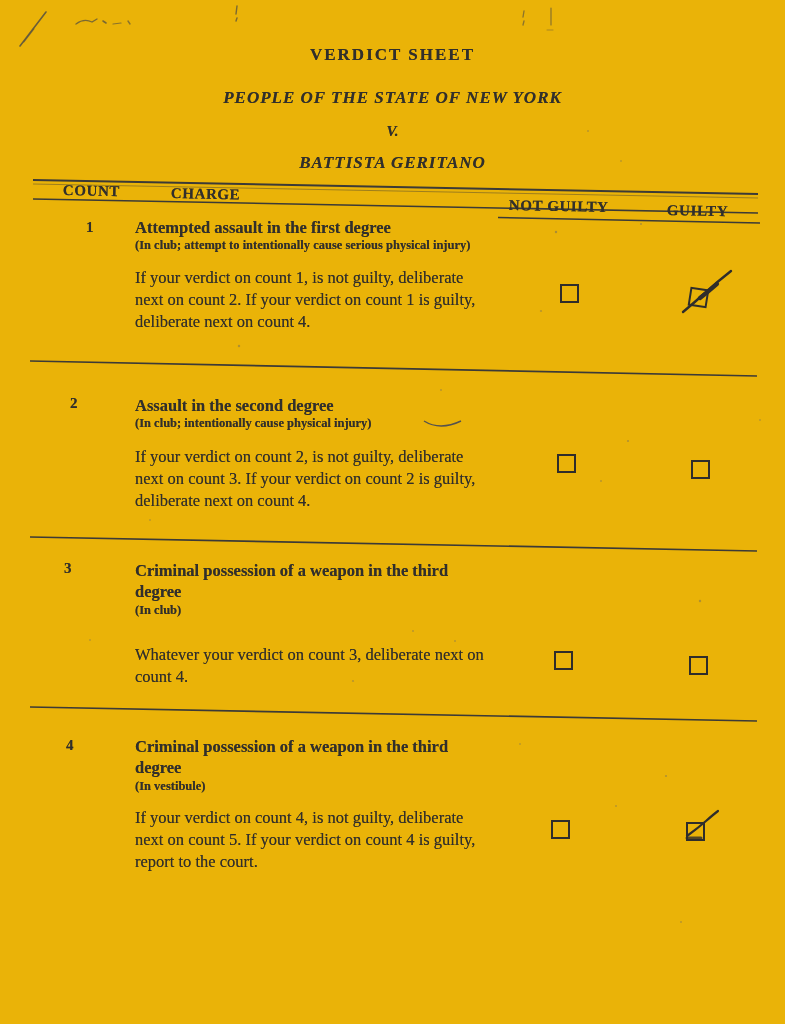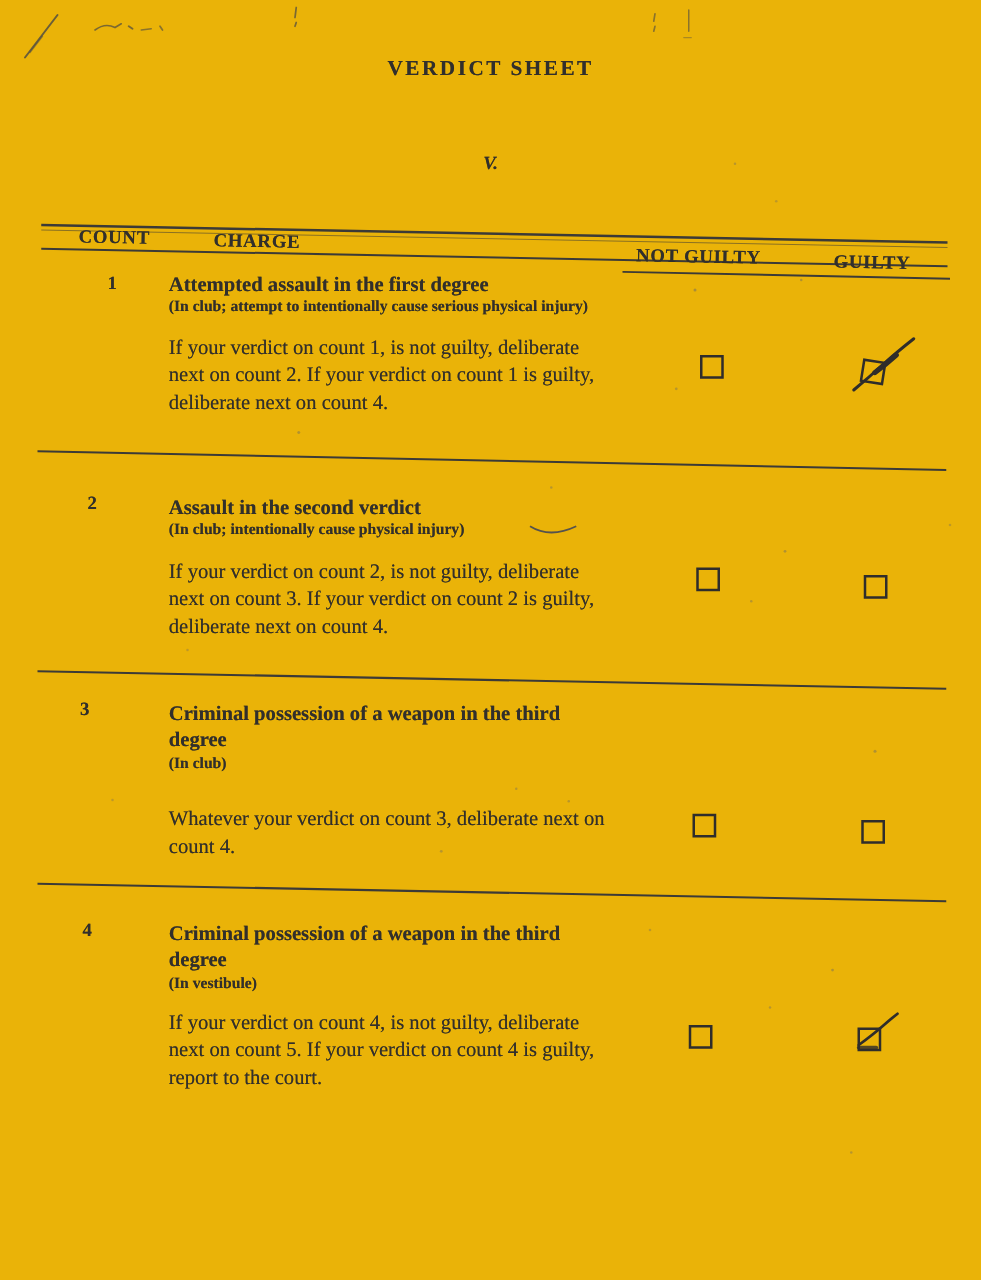--- a/index.html
+++ b/index.html
@@ -118,39 +118,41 @@
       <circle cx="616" cy="806" r="1" opacity=".4"></circle>
         <circle cx="681" cy="922" r="1" opacity=".4"></circle>
       <circle cx="150" cy="520" r="1" opacity=".35"></circle>
         <circle cx="90" cy="640" r="1" opacity=".35"></circle>
       <circle cx="520" cy="744" r="1" opacity=".35"></circle>
         <circle cx="760" cy="420" r="1" opacity=".35"></circle>
     </g>
   </svg>
 
   <div class="abs doc-title ink" style="top:45px;left:0;">VERDICT SHEET</div>
+  <div class="abs case-line ink" style="top:88px;left:0;">PEOPLE OF THE STATE OF NEW YORK</div>
   <div class="abs case-line case-v ink" style="top:123px;left:0;">V.</div>
+  <div class="abs case-line ink" style="top:153px;left:0;">BATTISTA GERITANO</div>
 
   <div class="abs hdr-label ink" style="top:182px;left:63px;">COUNT</div>
   <div class="abs hdr-label ink" style="top:185px;left:171px;">CHARGE</div>
   <div class="abs hdr-label ink" style="top:197px;left:509px;">NOT GUILTY</div>
   <div class="abs hdr-label ink" style="top:202px;left:667px;">GUILTY</div>
 
   <div>
     <div class="abs count-num ink" style="top:219px;left:86px;">1</div>
     <div class="abs charge-title ink" style="top:217px;left:135px;">Attempted assault in the first degree</div>
     <div class="abs charge-detail ink" style="top:238px;left:135px;">(In club; attempt to intentionally cause serious physical injury)</div>
     <div class="abs instruction ink" style="top:267px;left:135px;">If your verdict on count 1, is not guilty, deliberate next on count 2. If your verdict on count 1 is guilty, deliberate next on count 4.</div>
     <div class="abs checkbox" style="top:284px;left:560px;"></div>
     <div class="abs checkbox tilt" style="top:288px;left:689px;"></div>
   </div>
 
   <div>
     <div class="abs count-num ink" style="top:395px;left:70px;">2</div>
-    <div class="abs charge-title ink" style="top:395px;left:135px;">Assault in the second verdict</div>
+    <div class="abs charge-title ink" style="top:395px;left:135px;">Assault in the second degree</div>
     <div class="abs charge-detail ink" style="top:416px;left:135px;">(In club; intentionally cause physical injury)</div>
     <div class="abs instruction ink" style="top:446px;left:135px;">If your verdict on count 2, is not guilty, deliberate next on count 3. If your verdict on count 2 is guilty, deliberate next on count 4.</div>
     <div class="abs checkbox" style="top:454px;left:557px;"></div>
     <div class="abs checkbox" style="top:460px;left:691px;"></div>
   </div>
 
   <div>
     <div class="abs count-num ink" style="top:560px;left:64px;">3</div>
     <div class="abs charge-title ink" style="top:560px;left:135px;">Criminal possession of a weapon in the third degree</div>
     <div class="abs charge-detail ink" style="top:603px;left:135px;">(In club)</div>

